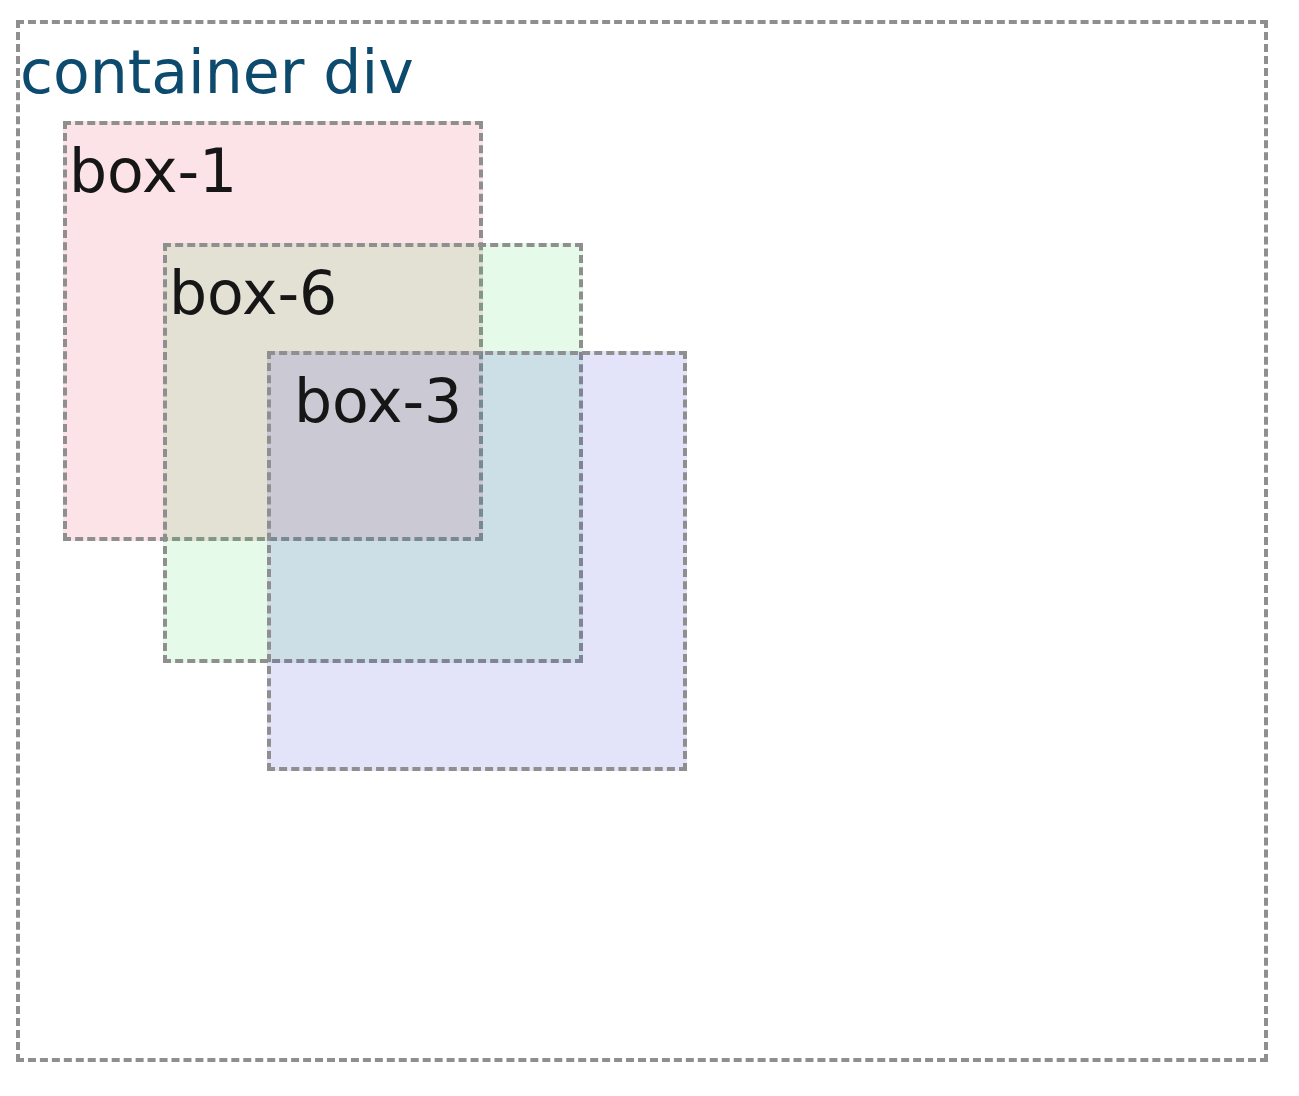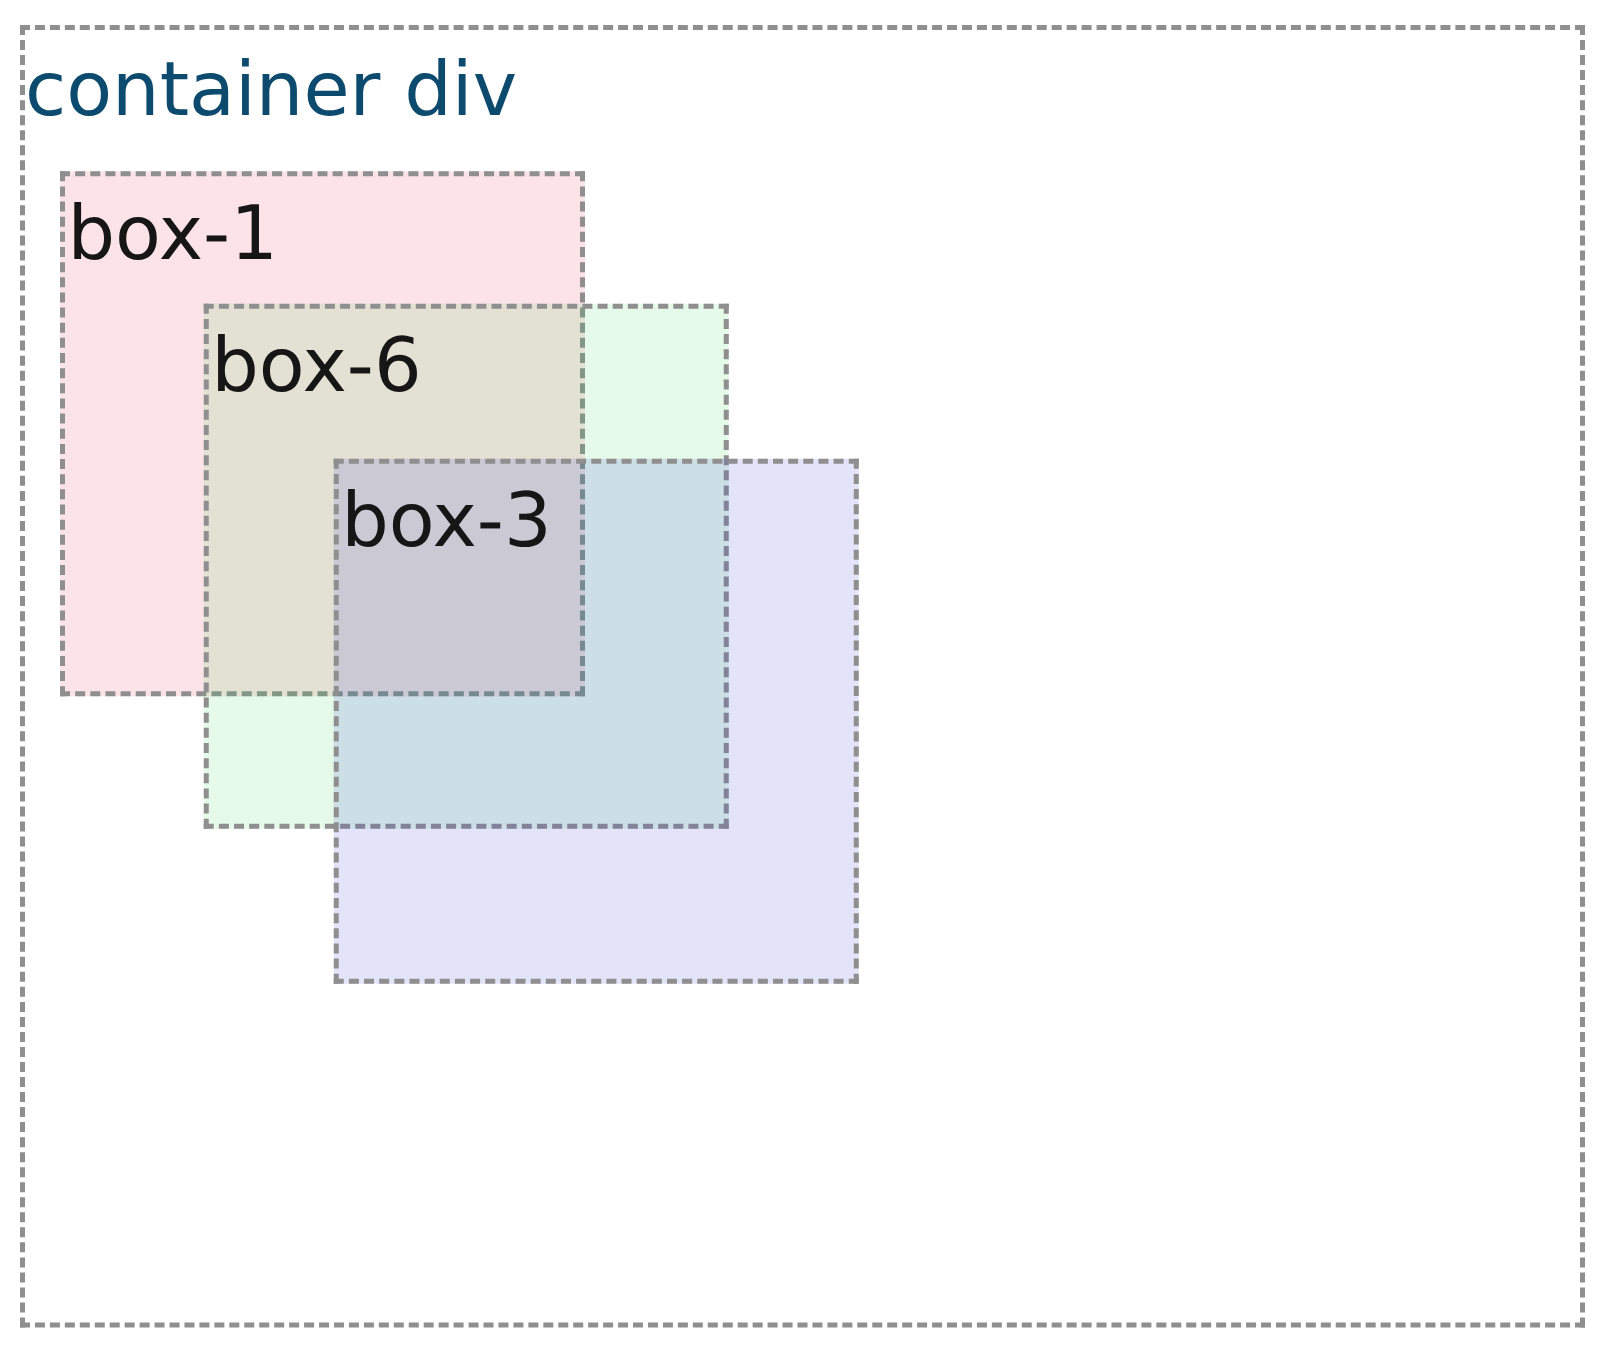--- a/index.html
+++ b/index.html
@@ -36,23 +36,23 @@
     position: absolute;
     width: 420px;
     height: 420px;
     border: 4px dashed #8f8f8f;
   }
   .box-label {
     margin: 10px 0 0 2px;
     white-space: nowrap;
   }
   
-  .box-1 { left: 28px;  top: 97px; margin-top: 16px;  }
+  .box-1 { left: 43px;  top: 97px;  }
   .box-2 { left: 143px; top: 219px; }
-  .box-3 { left: 247px; top: 343px; }
+  .box-3 { left: 247px; top: 327px; padding-left: 21px; }
 </style>
 </head>
 <body>
 
 <div class="stage" style="background-color: rgb(255, 255, 255);">
 
   <div class="container-box" style="border-color: rgb(143, 143, 143);">
 
     <div class="container-label" style="color: #0c4a6e;">container div</div>
 

